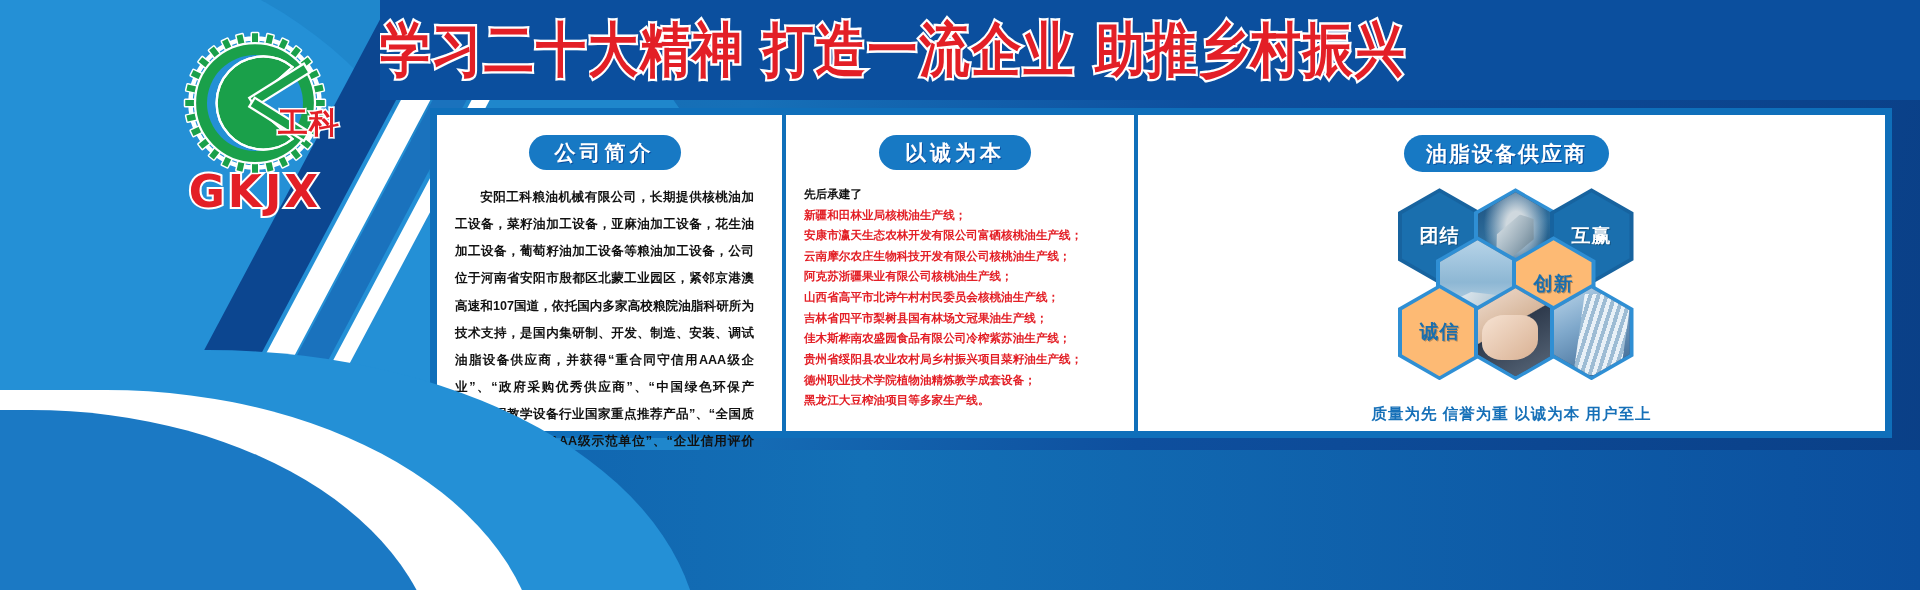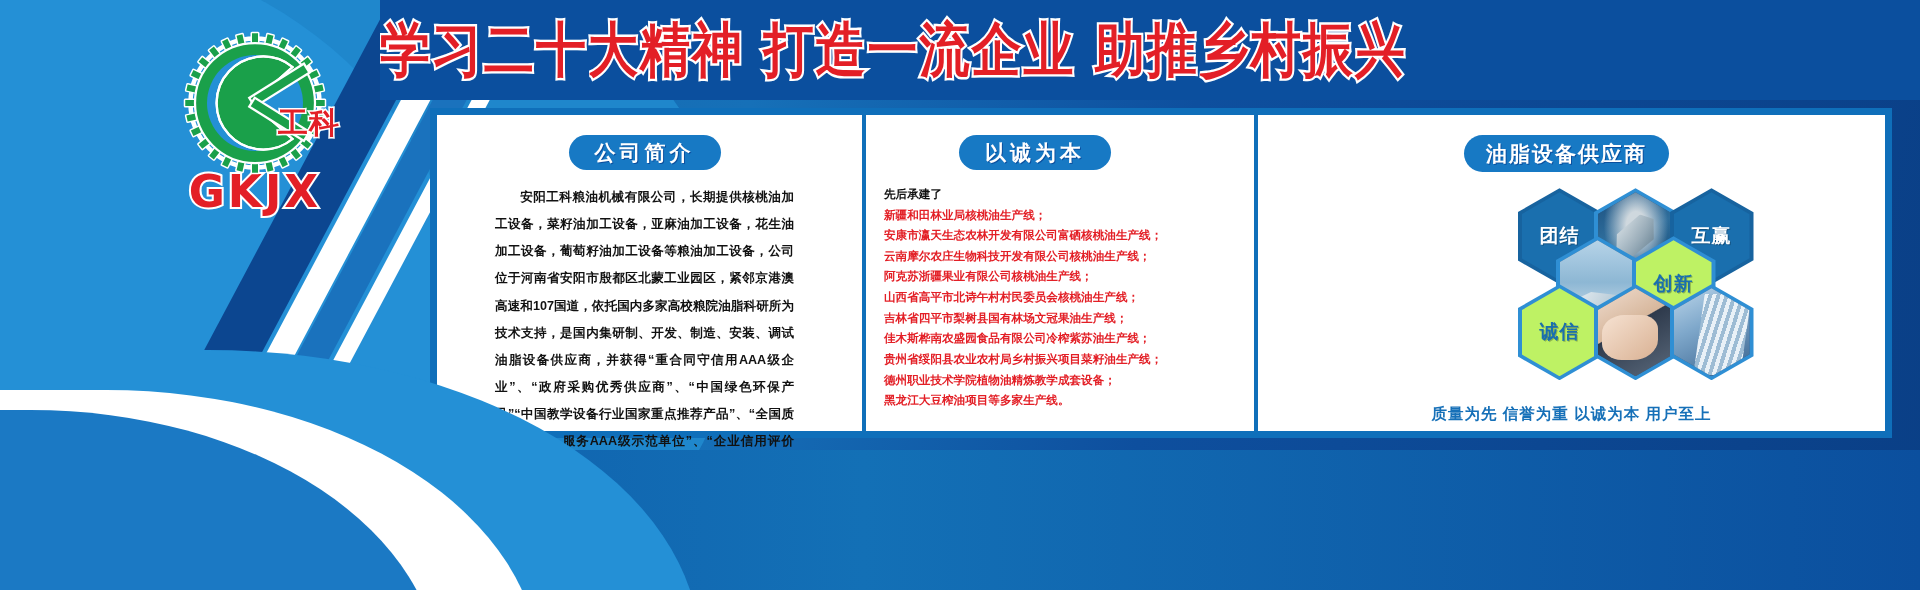--- a/index.html
+++ b/index.html
@@ -74,21 +74,21 @@
   }
 
   
   .board {
     position:absolute; left:430px; top:108px; width:1462px; height:330px;
     background:#ffffff;
     border:7px solid #0f6fba;
     display:flex;
   }
   .board-col {
-    position:relative; flex:1; padding:14px 28px 10px 18px;margin-left:40px;
+    position:relative; flex:1; padding:14px 28px 10px 18px;
   }
   .board-col + .board-col { border-left:4px solid #0f6fba; }
   .col1 { flex:0 0 345px; }
   .col2 { flex:0 0 352px; }
   .col3 { flex:1; }
 
   .pill {
     margin:6px auto 14px auto;
     background:#1779c4; color:#ffffff;
     border-radius:20px; padding:4px 26px;
@@ -115,21 +115,21 @@
   
   .hex-area { position:relative; width:100%; height:196px; margin-top:2px; }
   .hex {
     position:absolute; width:84px; height:96px;
     clip-path:polygon(50% 0%,100% 25%,100% 75%,50% 100%,0% 75%,0% 25%);
     display:flex; align-items:center; justify-content:center;
   }
   .hex .hx-in {
     position:absolute; inset:4px;
     clip-path:polygon(50% 0%,100% 25%,100% 75%,50% 100%,0% 75%,0% 25%);
-    background:#bef264;
+    background:#fdba74;
     display:flex; align-items:center; justify-content:center;
   }
   .hex.solid { background:#17639f; }
   .hex.solid .hx-in { background:#1a6fae; }
   .hex.outline { background:#2f8fd4; }
   .hex-label {
     font-size:19px; font-weight:bold; letter-spacing:1px;
     text-shadow:1px 1px 0 rgba(0,0,0,.25);
   }
   .hex.solid .hex-label { color:#ffffff; }

